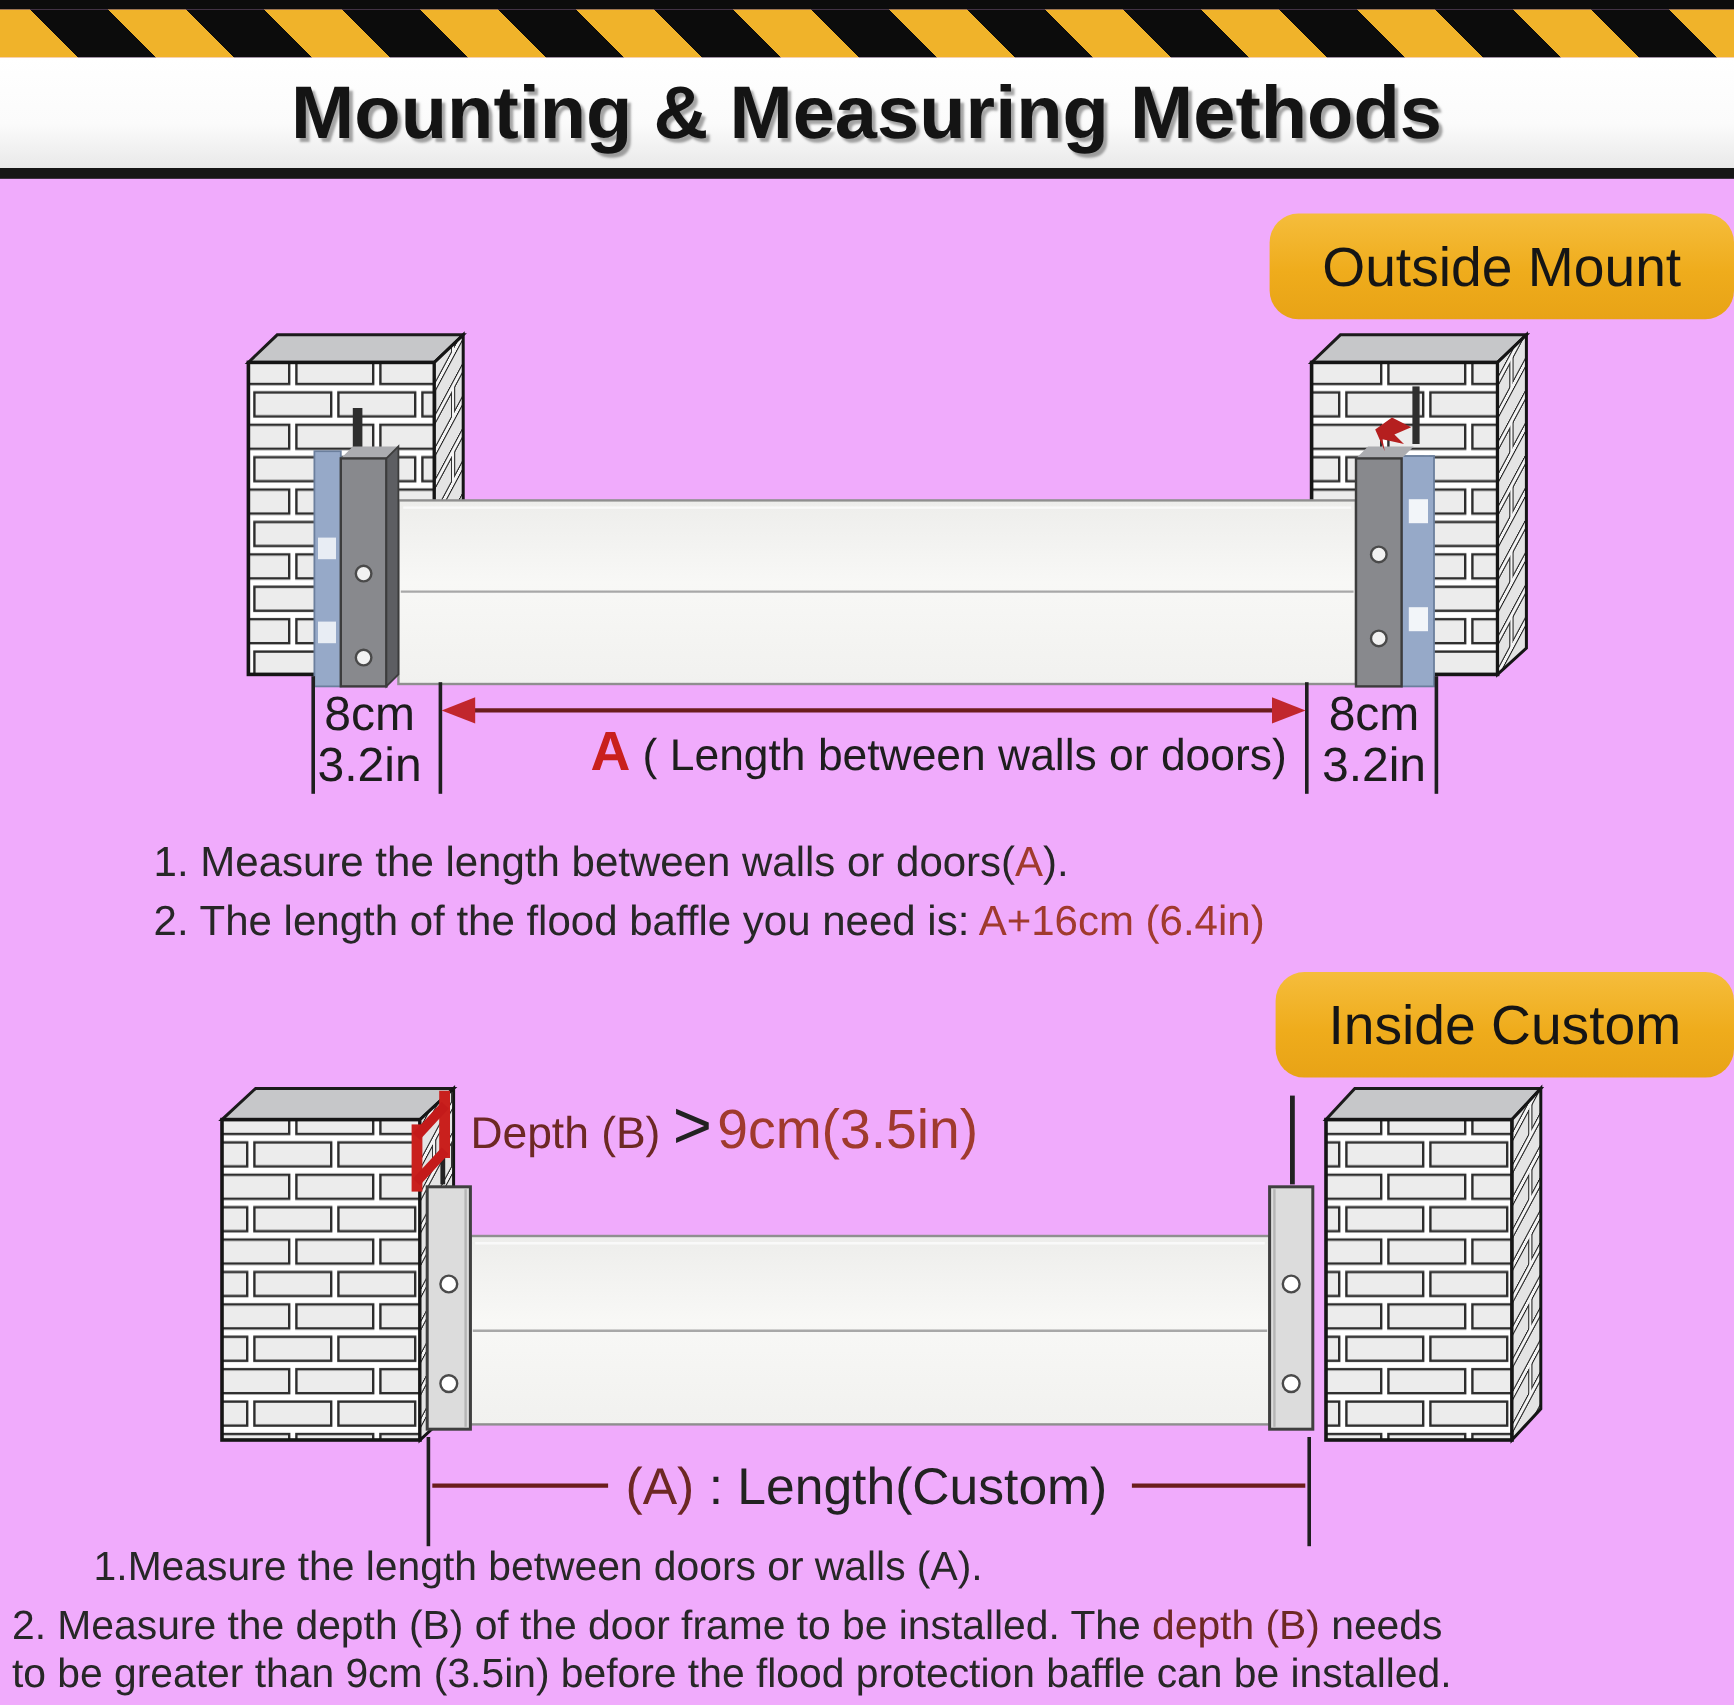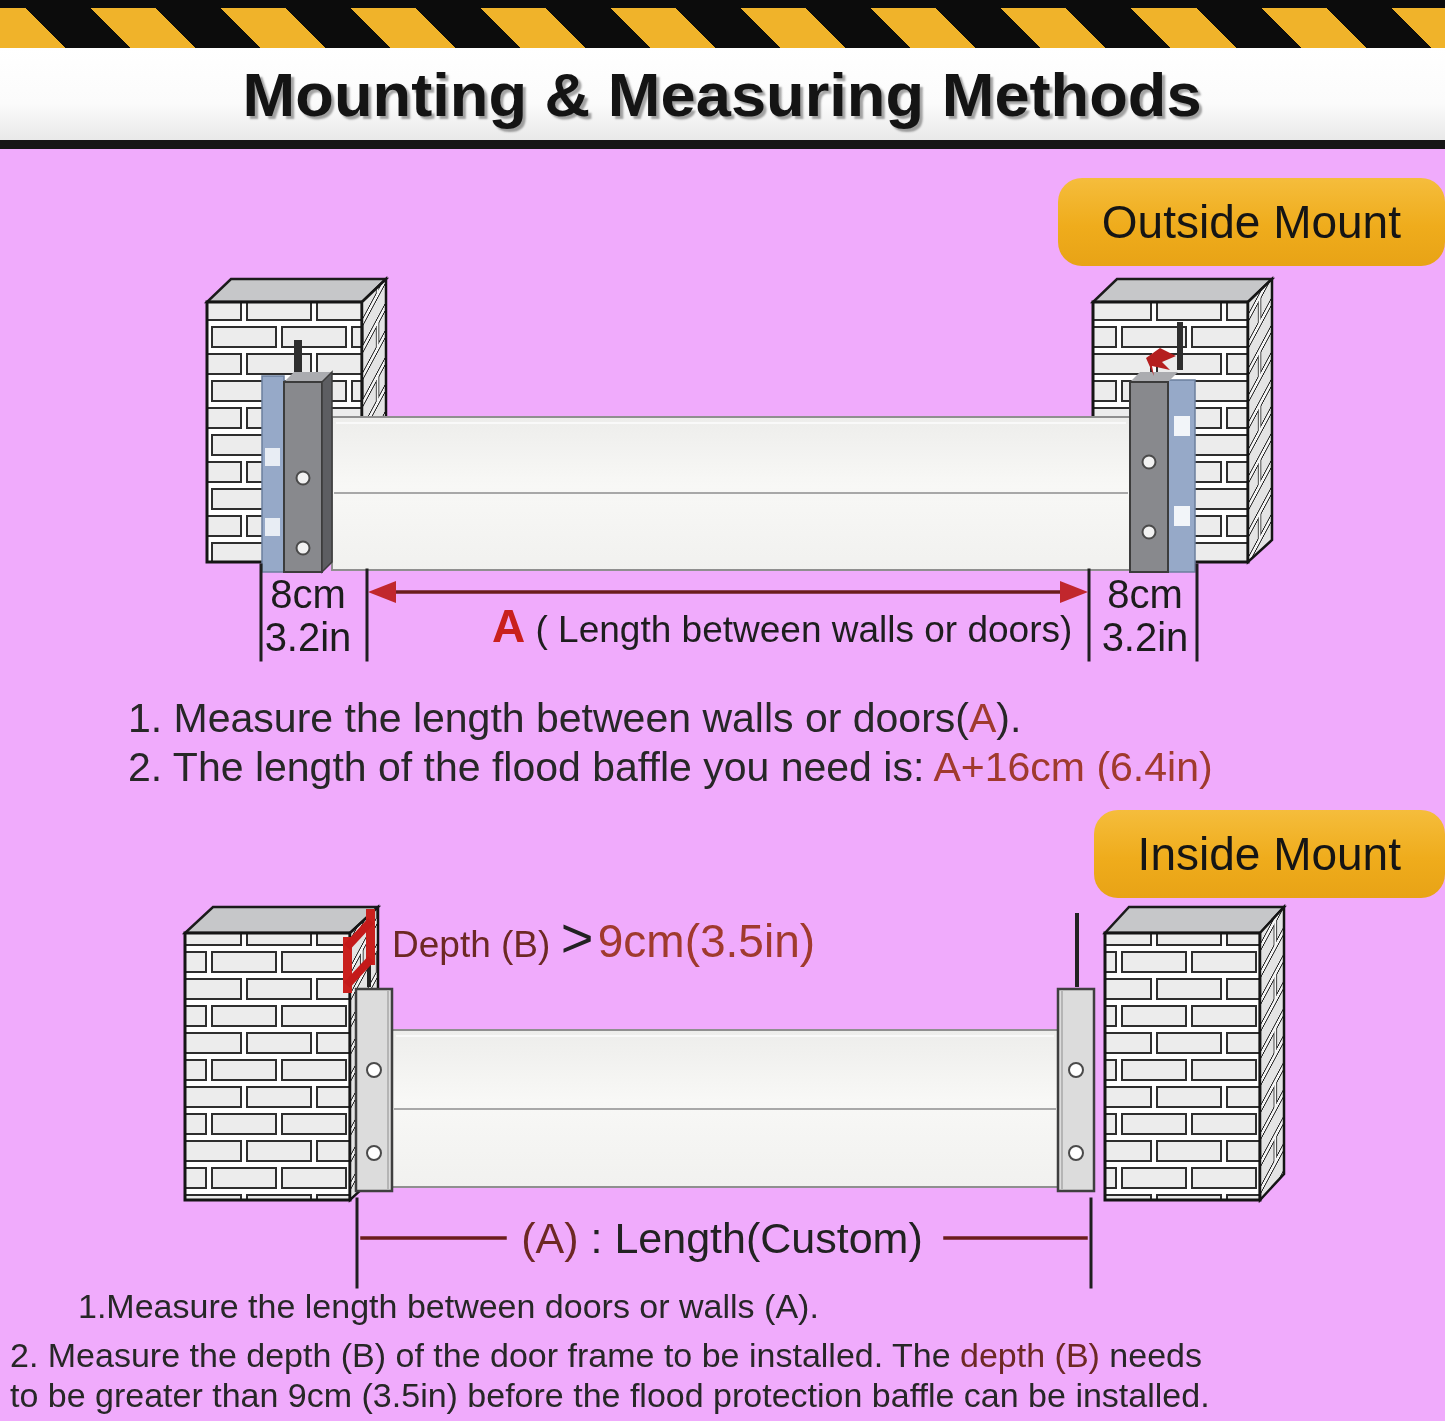--- a/index.html
+++ b/index.html
@@ -30,21 +30,21 @@
     background:linear-gradient(180deg,#f5bd3c 0%,#efac1c 55%,#e8a316 100%);
     border-radius:24px;font-size:46px;color:#151515;white-space:nowrap;
   }
   .badge-row.first{margin-top:29px;}
   .badge-row.second{margin-top:18px;}
   
   svg.diagram{display:block;}
   svg.outside{margin-top:4px;}
   svg.inside{margin-top:-3px;}
   
-  .steps-outside{margin:24px 0 12px 128px;font-size:41px;color:#272727;line-height:49px;}
+  .steps-outside{margin:24px 0 12px 128px;font-size:35px;color:#272727;line-height:49px;}
   .steps-outside .line{white-space:nowrap;}
   .red-val{color:#a03a2e;}
   .maroon{color:#6d2824;}
   .steps-inside{margin-top:-12px;}
   .steps-inside .s1{margin-left:78px;font-size:34px;color:#272727;line-height:46px;white-space:nowrap;}
   .steps-inside .s2{margin-top:6px;font-size:34px;color:#272727;line-height:40px;padding:0 10px;}
 </style>
 </head>
 <body>
 
@@ -152,21 +152,21 @@
       </text>
     </g>
   </svg>
 
   <div class="steps-outside">
     <div class="line"><span>1. Measure the length between walls or doors(</span><span class="red-val" style="font-weight:normal">A</span><span>).</span></div>
     <div class="line"><span>2. The length of the flood baffle you need is: </span><span class="red-val">A+16cm (6.4in)</span></div>
   </div>
 
   <div class="badge-row second">
-    <span class="badge">Inside Mount</span>
+    <span class="badge">Inside Custom</span>
   </div>
 
   <svg class="diagram inside" width="1445" height="400" viewBox="0 0 1445 400">
 
     <g>
       <polygon points="185,38 350,38 378,12 213,12" fill="#c6c7c9" stroke="#1b1b1b" stroke-width="2.5"></polygon>
       <rect x="185" y="38" width="165" height="267" fill="url(#bk)" stroke="#151515" stroke-width="3"></rect>
       <polygon points="350,38 378,12 378,279 350,305" fill="url(#bks)" stroke="#151515" stroke-width="2.5"></polygon>
     </g>
 

